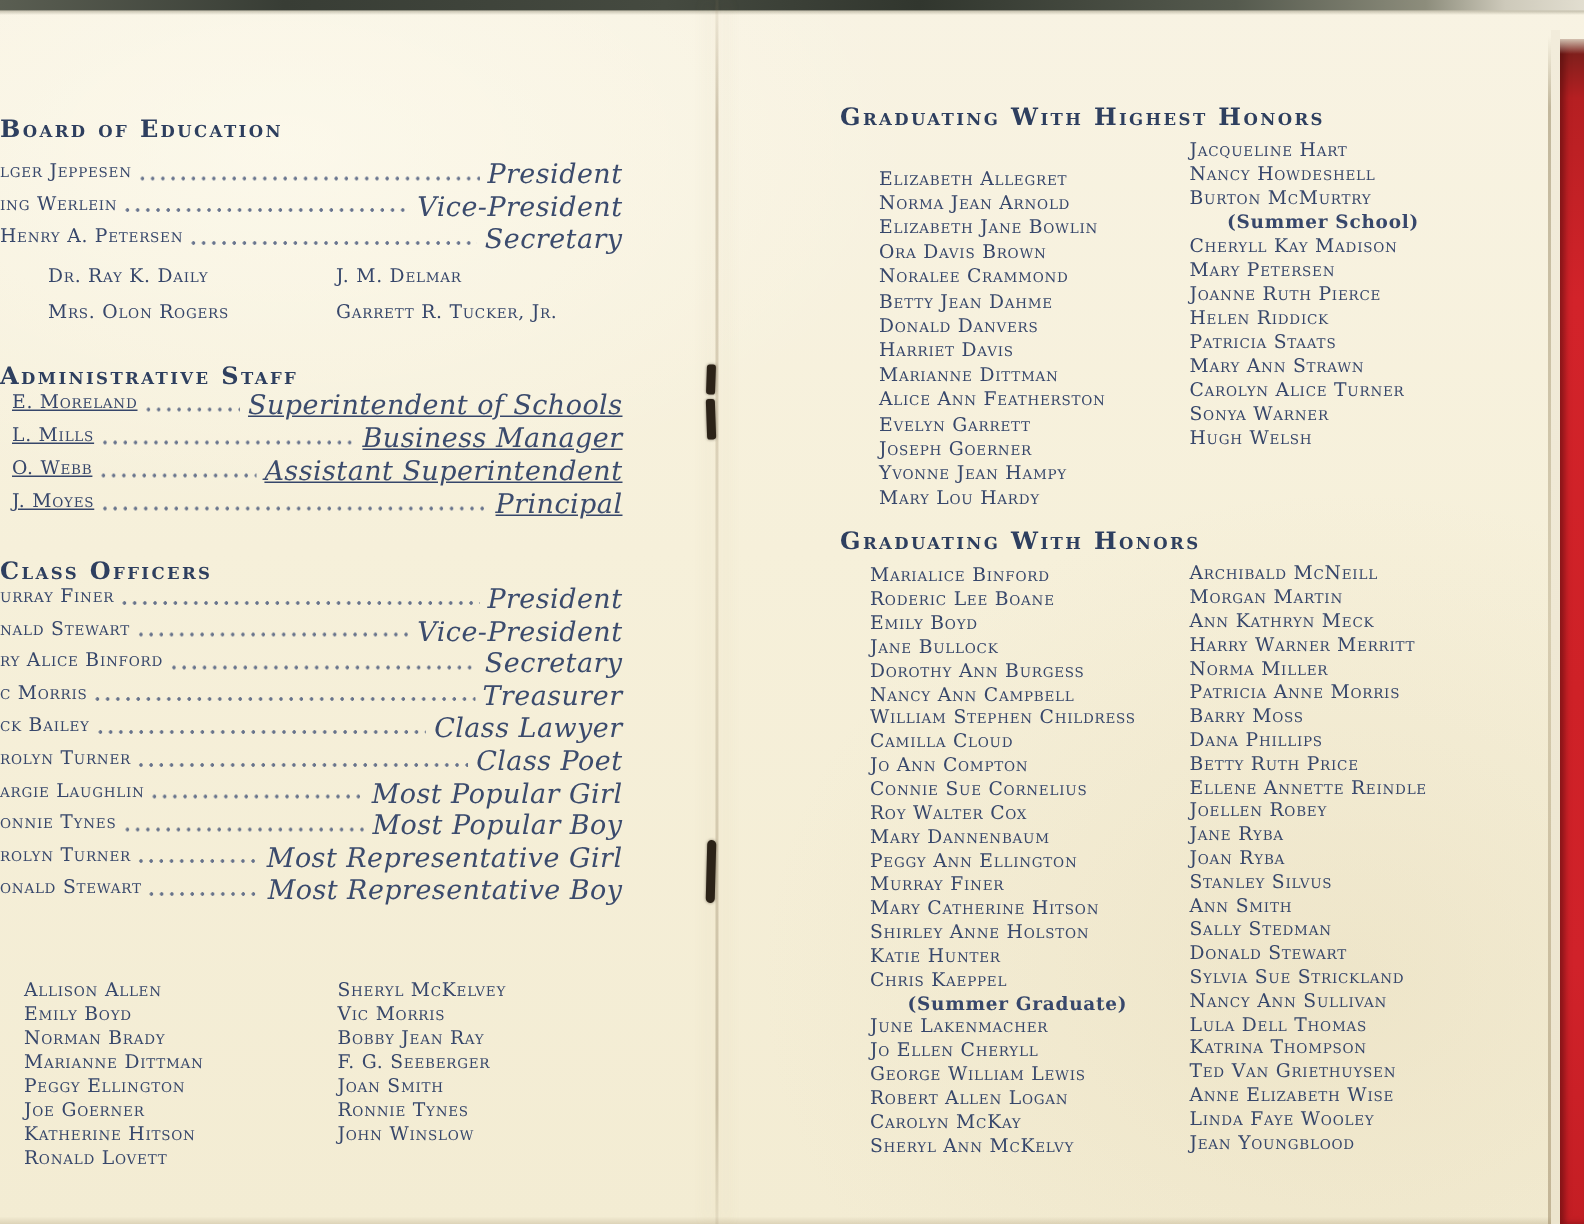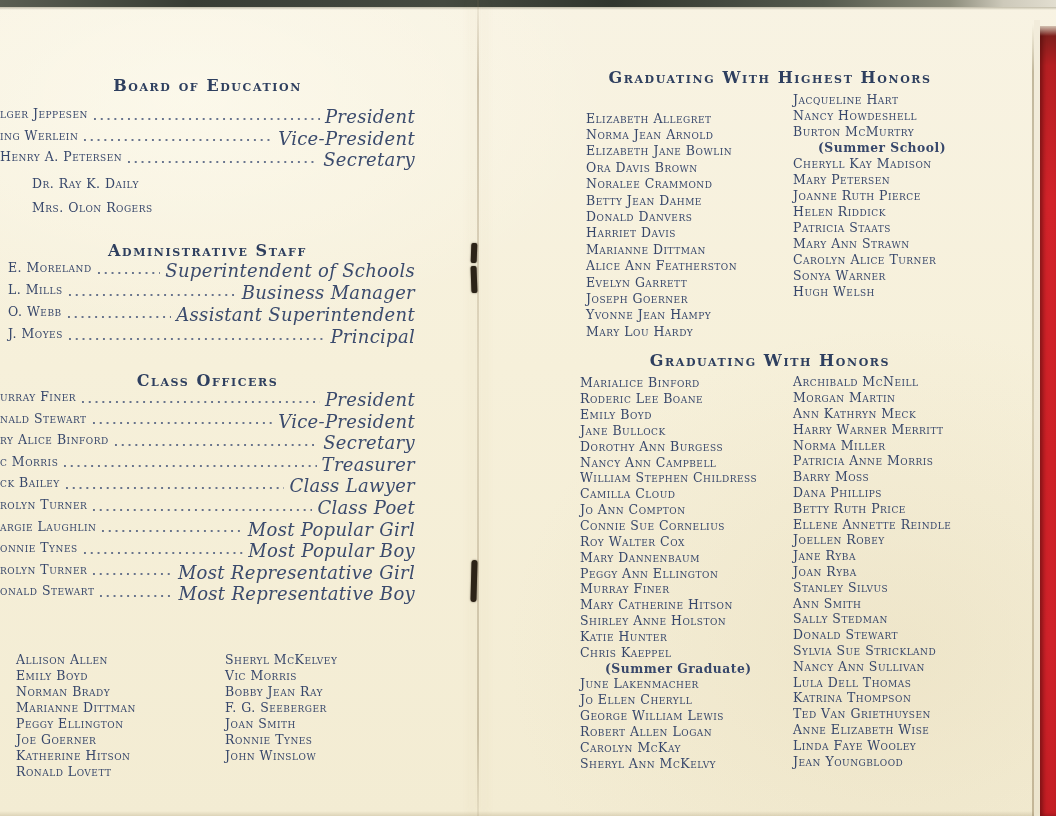--- a/index.html
+++ b/index.html
@@ -39,21 +39,21 @@
     position:absolute;top:26px;bottom:0;right:0;width:16px;
     background:linear-gradient(180deg,#6e1f1a 0%,#b51f22 5%,#d2232a 22%,#ce2127 55%,#d0222a 78%,#c41e24 100%);
     box-shadow:inset 3px 0 4px rgba(70,10,10,.55);
   }
   .red-strip:before{content:"";position:absolute;top:0;left:0;right:0;height:10px;background:linear-gradient(180deg,rgba(240,235,215,.8),rgba(240,235,215,0));}
 
   
   .heading{
     position:absolute;margin:0;
     font-size:16px;font-weight:700;letter-spacing:1.6px;
-    font-variant:small-caps;text-align:center;color:#2e3f5f;
+    font-variant:small-caps;text-align:left;color:#2e3f5f;
     white-space:nowrap;
   }
   .lp-head{left:0;width:415px;}
   .rp-head{left:560px;width:420px;}
   .rows{position:absolute;}
   .lrow{display:flex;height:var(--rh);}
   .nm{white-space:nowrap;font-variant:small-caps;font-size:12.5px;letter-spacing:.5px;color:#37476b;}
   .role{white-space:nowrap;font-style:italic;font-size:18px;color:#3b4b6d;letter-spacing:.3px;}
   .dots{
     flex:1;height:100%;margin:0 5px 0 4px;
@@ -62,21 +62,21 @@
   }
   .nl div{
     height:var(--rh);display:flex;align-items:center;
     white-space:nowrap;font-variant:small-caps;font-size:12.5px;letter-spacing:.5px;color:#37476b;
   }
   .nl div.indent{font-variant:normal;padding-left:25px;font-size:12.3px;font-weight:bold;}
   
   .board-rows{left:0;top:106px;width:415px;--rh:21.6px;}
   .board-c1{left:32px;top:171px;--rh:24.3px;}
   .board-c2{left:224px;top:171px;--rh:24.3px;}
-  .admin-rows{left:8px;top:260px;width:407px;--rh:22px;}
+  .admin-rows{left:8px;top:260px;width:407px;text-decoration:underline;--rh:22px;}
   .officer-rows{left:0;top:389px;width:415px;--rh:21.6px;}
   .cab-c1{left:16px;top:651px;--rh:16.1px;}
   .cab-c2{left:225px;top:651px;--rh:16.1px;}
   .hh-c1{left:586px;top:94px;margin-top:16px;--rh:16.4px;}
   .hh-c2{left:793px;top:91px;--rh:16.0px;}
   .h-c1{left:580px;top:375px;--rh:15.85px;}
   .h-c2{left:793px;top:374px;--rh:15.8px;}
 </style>
 </head>
 <body>
@@ -103,20 +103,25 @@
         <span class="nm">Henry A. Petersen</span>
         <span class="dots"></span>
         <span class="role">Secretary</span>
       </div>
     </div>
 
   <div class="rows nl board-c1">
 
   <div>Dr. Ray K. Daily</div>
       <div>Mrs. Olon Rogers</div>
+    </div>
+  <div class="rows nl board-c2">
+
+  <div>J. M. Delmar</div>
+      <div>Garrett R. Tucker, Jr.</div>
     </div>
 
   <h2 class="heading lp-head" style="top:241px">Administrative Staff</h2>
 
   <div class="rows admin-rows">
 
       <div class="lrow">
         <span class="nm">E. Moreland</span>
         <span class="dots"></span>
         <span class="role">Superintendent of Schools</span>

